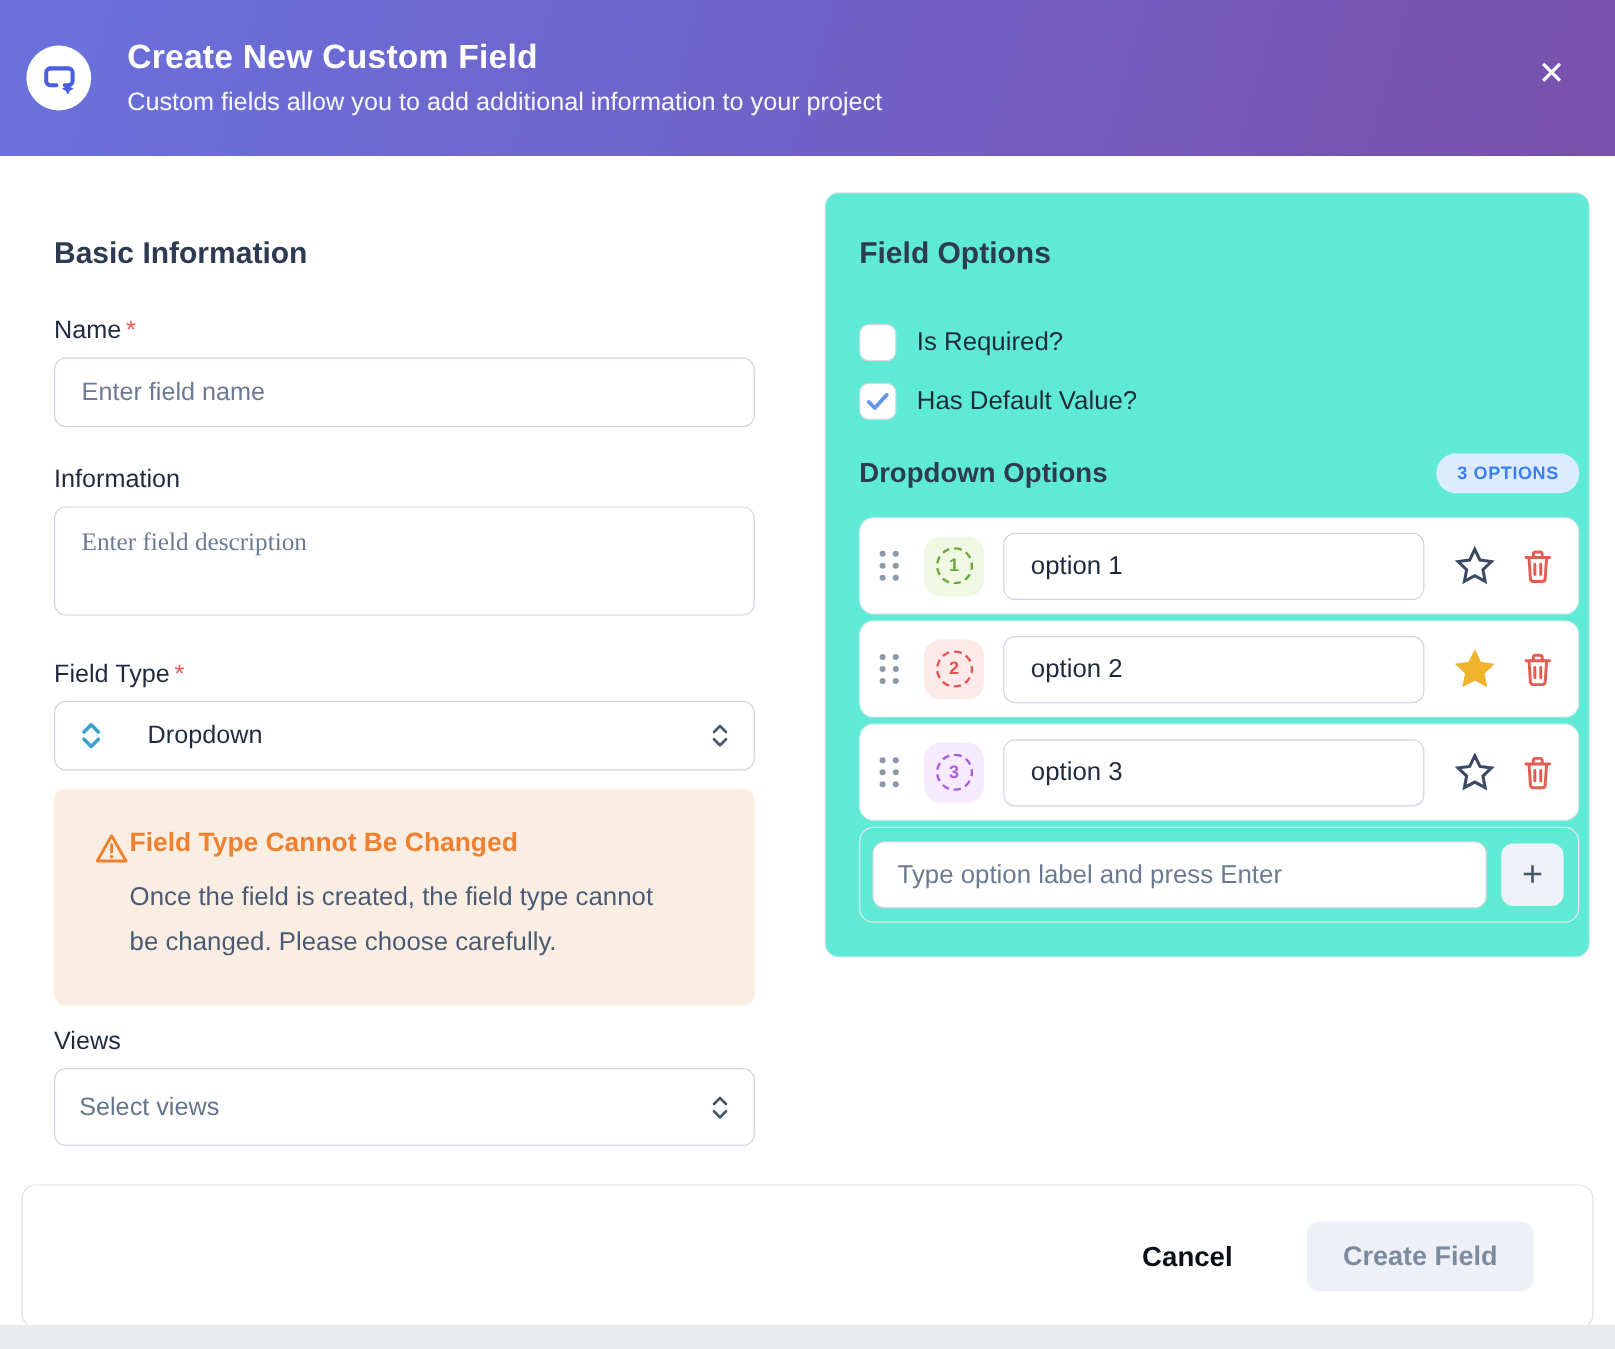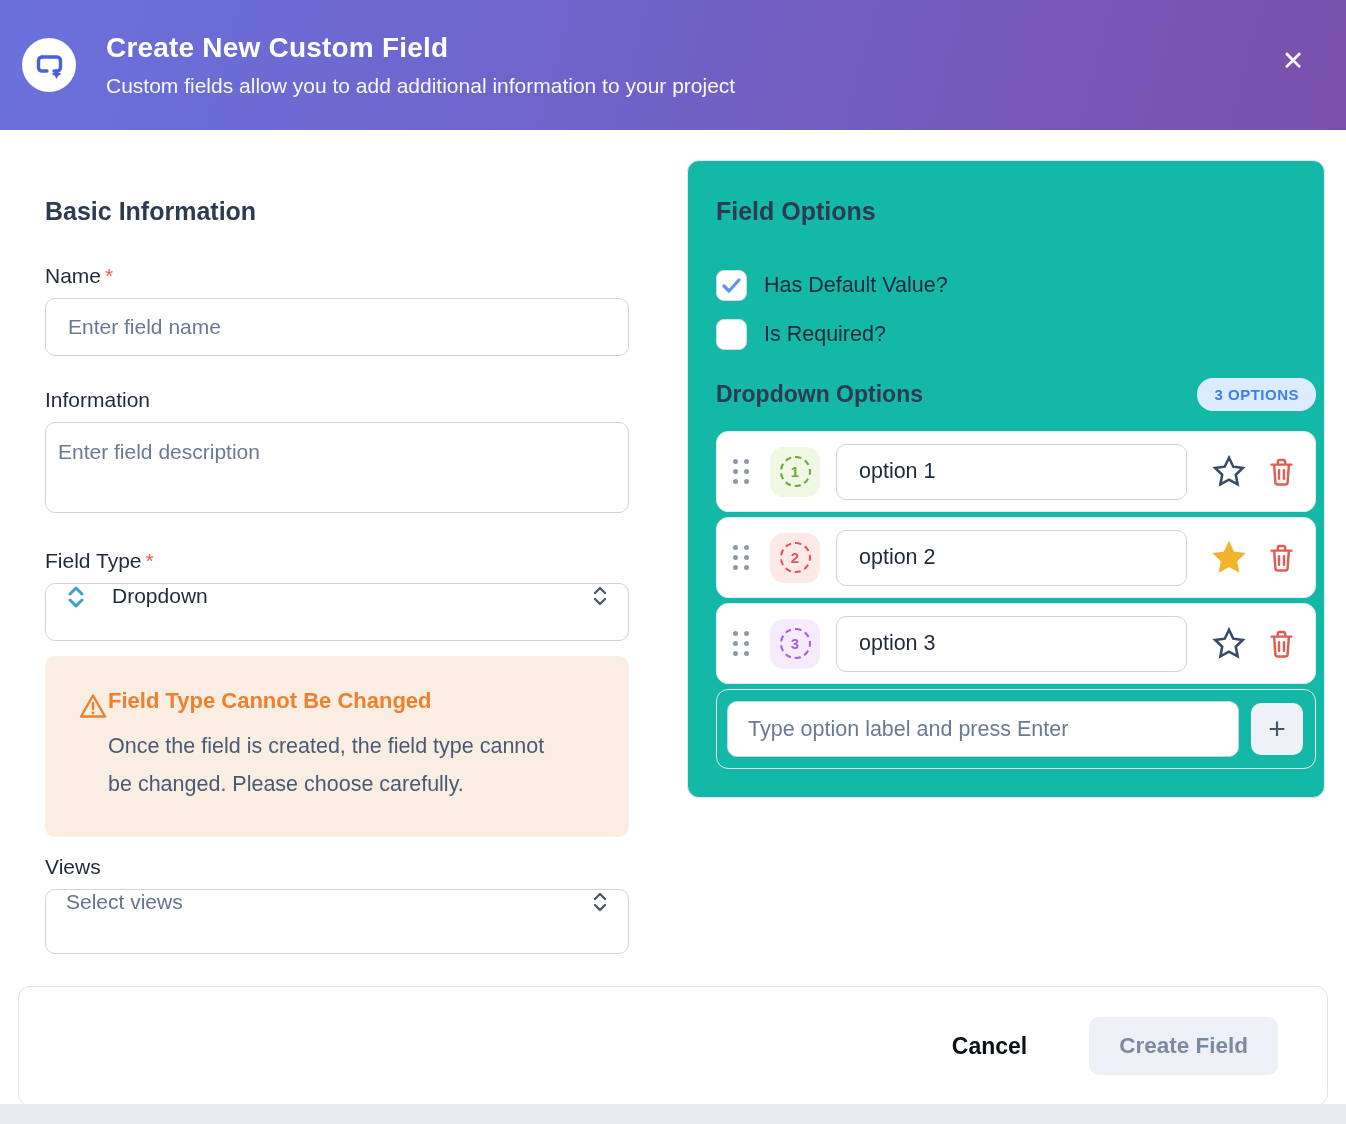--- a/index.html
+++ b/index.html
@@ -38,42 +38,42 @@
 
   .field-label { font-size:21px; color:#1f2a3d; margin-bottom:10px; font-weight:400; }
   .req { color:#ee5a52; margin-left:4px; }
 
   .text-input, .textarea, .select-box {
     width:100%; border:1.5px solid #cdd4de; border-radius:10px; background:#fff;
     font-family:inherit; font-size:21px; color:#1f2a3d; outline:none;
   }
   .text-input { height:58px; padding:0 22px; }
   .text-input::placeholder, .textarea::placeholder { color:#6b7a92; opacity:1; }
-  .textarea { height:91px; padding:14px 12px; resize:none; line-height:1.4; }
+  .textarea { height:91px; padding:14px 22px; resize:none; line-height:1.4;font-family:Liberation Serif, serif; }
   .mb20 { margin-bottom:32px; } .mb15 { margin-bottom:15px; } .mb18 { margin-bottom:18px; }
 
-  .select-box { height:58px; display:flex; align-items:flex-start; padding:0 20px; cursor:pointer; position:relative; }
+  .select-box { height:58px; display:flex; align-items:center; padding:0 20px; cursor:pointer; position:relative;gap:11px; }
   .select-box .sel-text { flex:1; }
   .select-box .placeholder { color:#64748b; }
   .type-glyph { margin-right:26px; display:flex; align-items:center; }
   .chevrons { color:#475569; display:flex; align-items:center; }
 
   
   .warning {
     background:#faeee2; border-radius:10px; padding:32px 30px 34px 33px;
     display:flex; 
   }
   .warn-icon { flex:0 0 28px; padding-top:4px; }
   .warn-title { color:#ee8030; font-size:22px; font-weight:bold; margin-bottom:14px; }
   .warn-body { color:#4a5a74; font-size:21.5px; line-height:1.75; max-width:450px; }
 
   
   .card {
     width:638px; flex:0 0 638px; align-self:flex-start;
-    border:1px solid #e3e8ee; border-radius:12px; background:#14b8a6;
+    border:1px solid #e3e8ee; border-radius:12px; background:#5eead4;
     padding:36px 8px 28px 28px; min-height:630px;
   }
   .card .section-title { margin-bottom:44px; }
   .check-row { display:flex; align-items:center; margin-bottom:18px; cursor:pointer; }
   .checkbox {
     width:31px; height:31px; border:1.5px solid #d3dae3; border-radius:8px; background:#fff;
     display:flex; align-items:center; justify-content:center; margin-right:17px; flex:0 0 31px;
   }
   .checkbox svg { display:none; }
   .checkbox.checked svg { display:block; }
@@ -207,33 +207,33 @@
             <path d="M3 15 l5 5 5 -5" fill="none" stroke="#475569" stroke-width="2.2" stroke-linecap="round" stroke-linejoin="round"></path>
           </svg>
         </span>
       </div>
     </div>
 
     <div class="card">
       <div class="section-title">Field Options</div>
 
       <div class="check-row">
+        <span class="checkbox">
+          
+        </span>
+        <span class="check-label">Is Required?</span>
+      </div>
+
+      <div class="check-row">
         <span class="checkbox checked">
           <svg width="19" height="15" viewBox="0 0 19 15">
               <path d="M2 8 l5 5 10 -11" fill="none" stroke="#6094ee" stroke-width="3.2" stroke-linecap="round" stroke-linejoin="round"></path>
             </svg>
         </span>
         <span class="check-label">Has Default Value?</span>
-      </div>
-
-      <div class="check-row">
-        <span class="checkbox">
-          
-        </span>
-        <span class="check-label">Is Required?</span>
       </div>
 
       <div class="dd-head">
         <span class="dd-title">Dropdown Options</span>
         <span class="count-badge">3 OPTIONS</span>
       </div>
 
       <div class="opt-row">
         <span class="drag-handle">
             <i></i>

